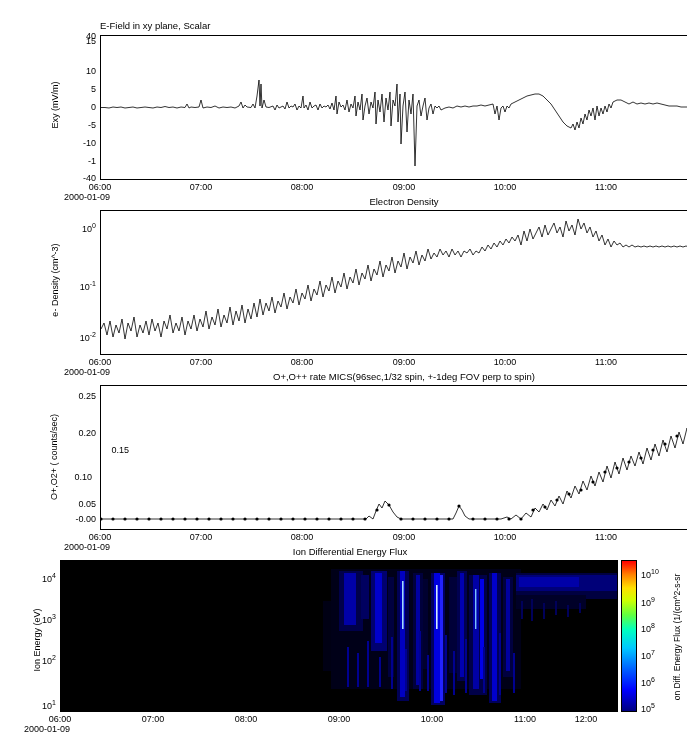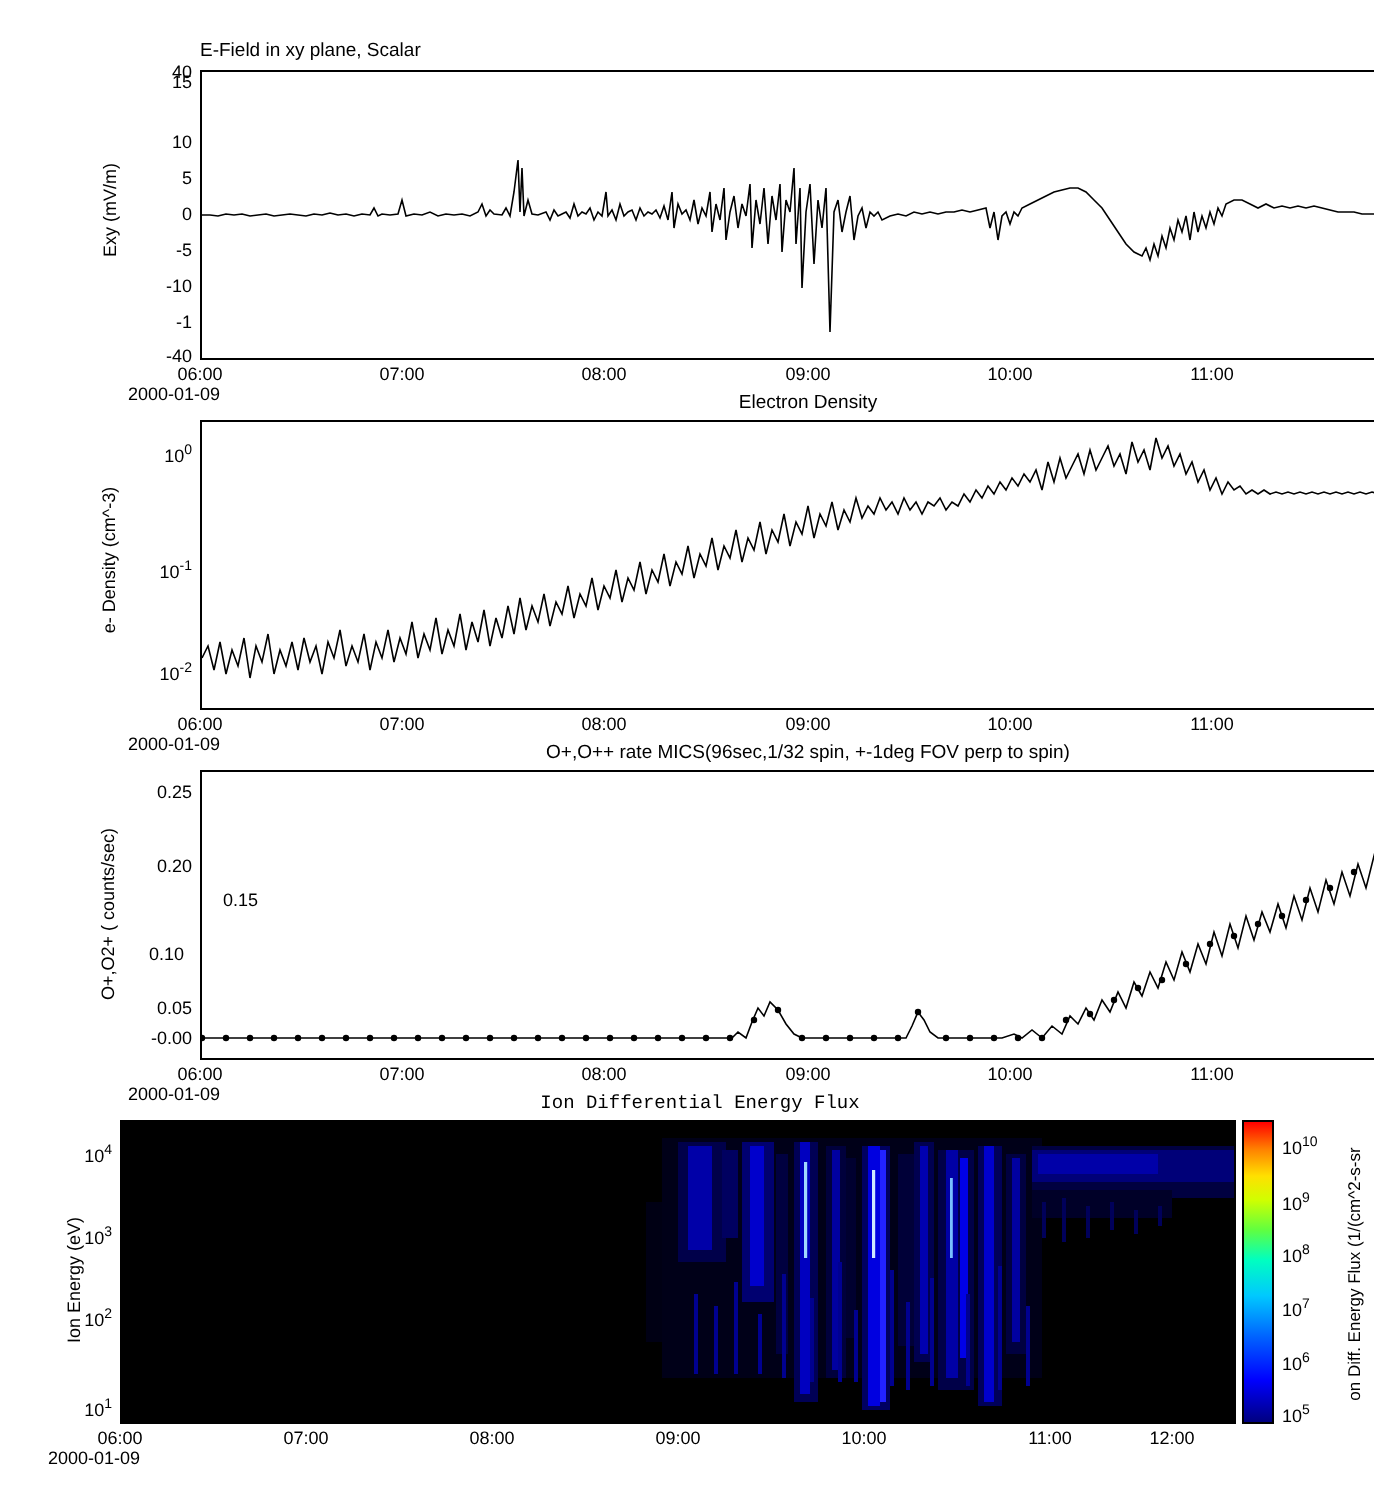--- a/index.html
+++ b/index.html
@@ -186,21 +186,21 @@
     <div class="xtick" style="left:183px;top:532px;width:36px;">07:00</div>
     <div class="xtick" style="left:284px;top:532px;width:36px;">08:00</div>
     <div class="xtick" style="left:386px;top:532px;width:36px;">09:00</div>
     <div class="xtick" style="left:487px;top:532px;width:36px;">10:00</div>
     <div class="xtick" style="left:588px;top:532px;width:36px;">11:00</div>
 
     <div class="datestamp" style="left:64px;top:542px;">2000-01-09</div>
   </div>
 
   <div class="panel">
-    <div class="title" style="left:60px;top:546px;width:580px;font-family:Liberation Mono, monospace;">Ion Differential Energy Flux</div>
+    <div class="title" style="left:60px;top:546px;width:580px;">Ion Differential Energy Flux</div>
     <div class="plotbox" style="left:60px;top:560px;width:558px;height:152px;background:#000;">
       <svg width="556" height="150" viewBox="0 0 556 150" preserveAspectRatio="none">
         <rect x="0" y="0" width="556" height="150" fill="#000000"></rect>
 
         <rect x="270" y="8" width="190" height="120" fill="#000018"></rect>
         <rect x="278" y="10" width="24" height="60" fill="#00004a"></rect>
         <rect x="283" y="12" width="12" height="52" fill="#0000a8"></rect>
         <rect x="300" y="14" width="8" height="44" fill="#000060"></rect>
         <rect x="310" y="10" width="16" height="80" fill="#000070"></rect>
         <rect x="314" y="12" width="7" height="70" fill="#0000cc"></rect>

